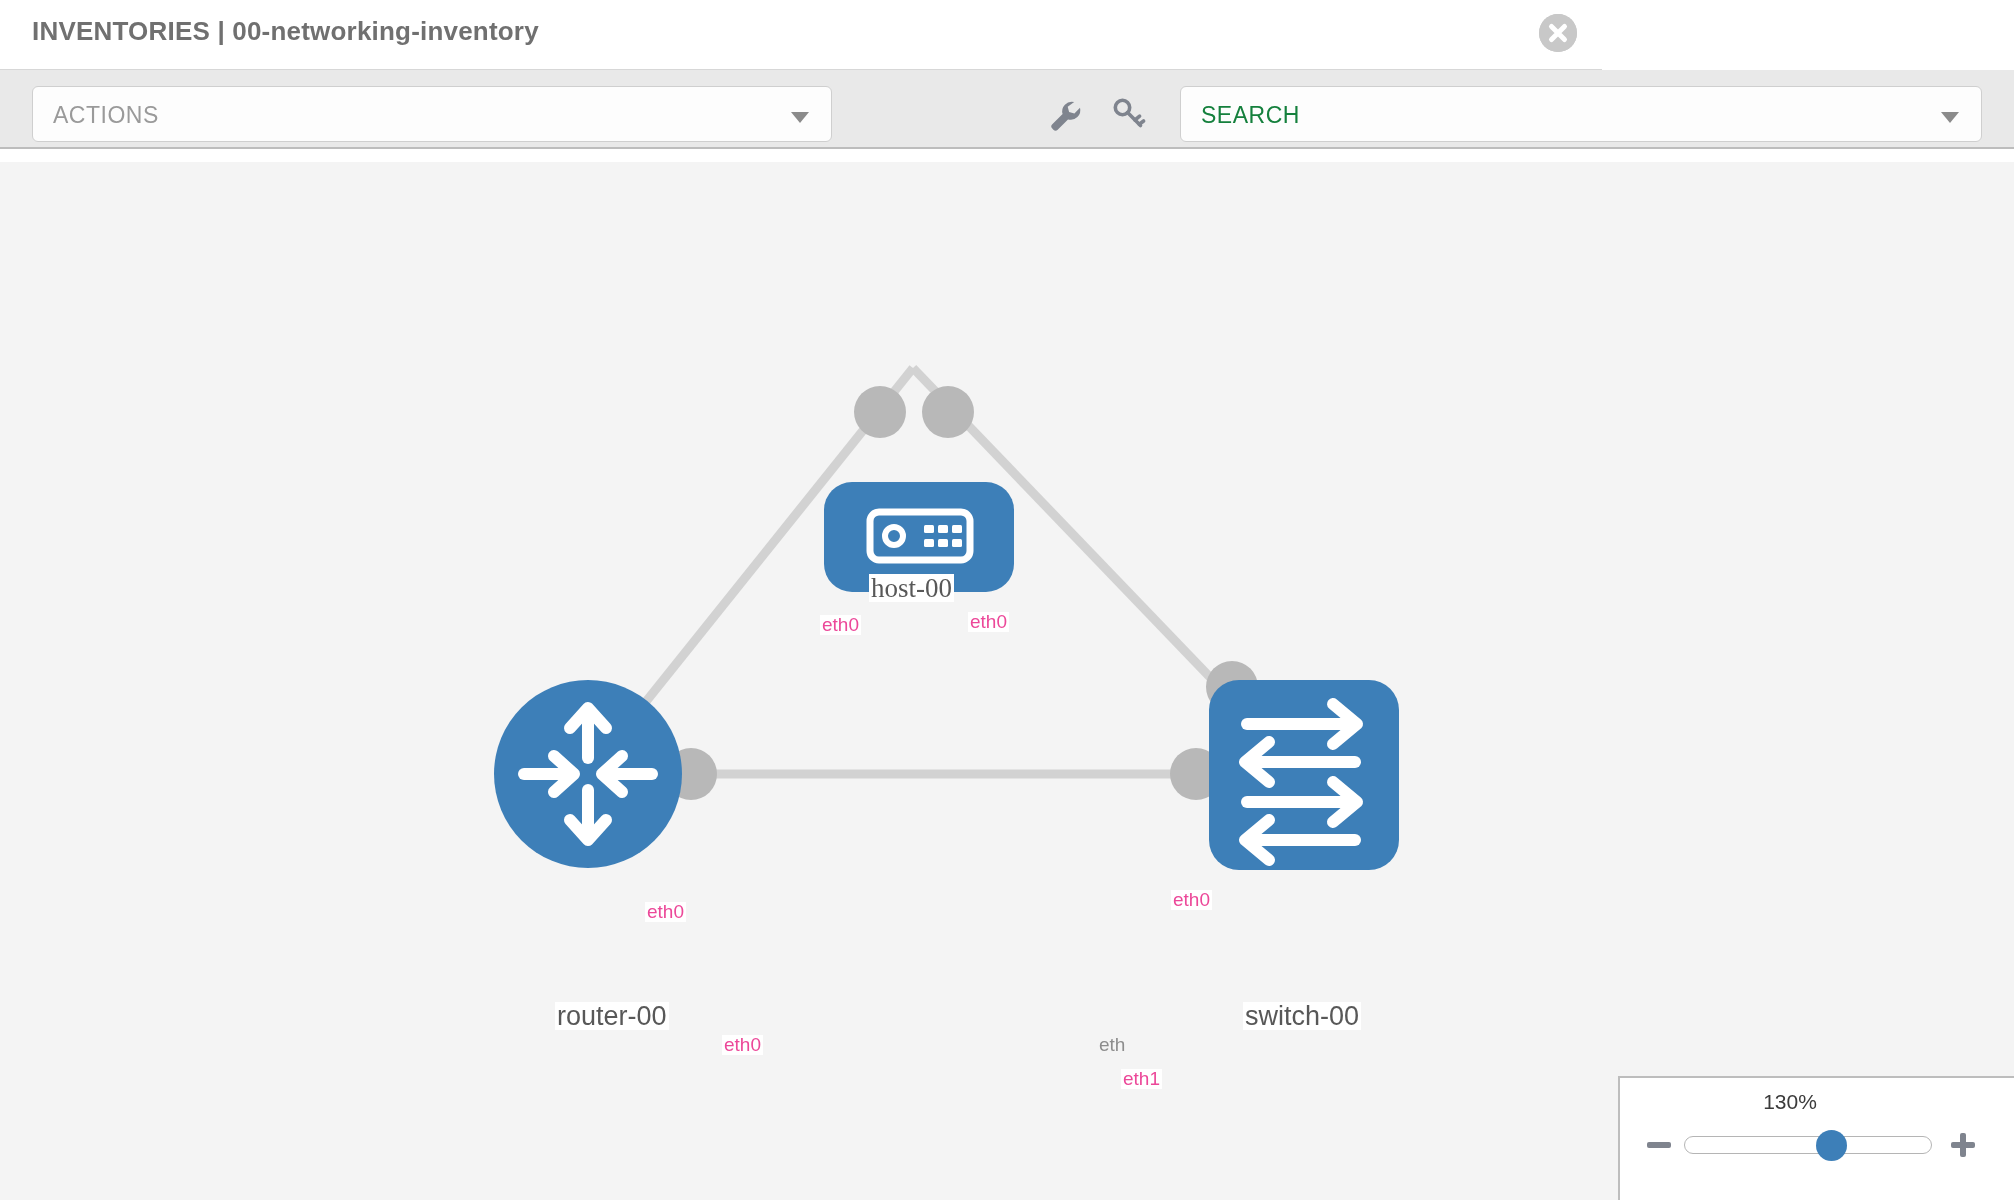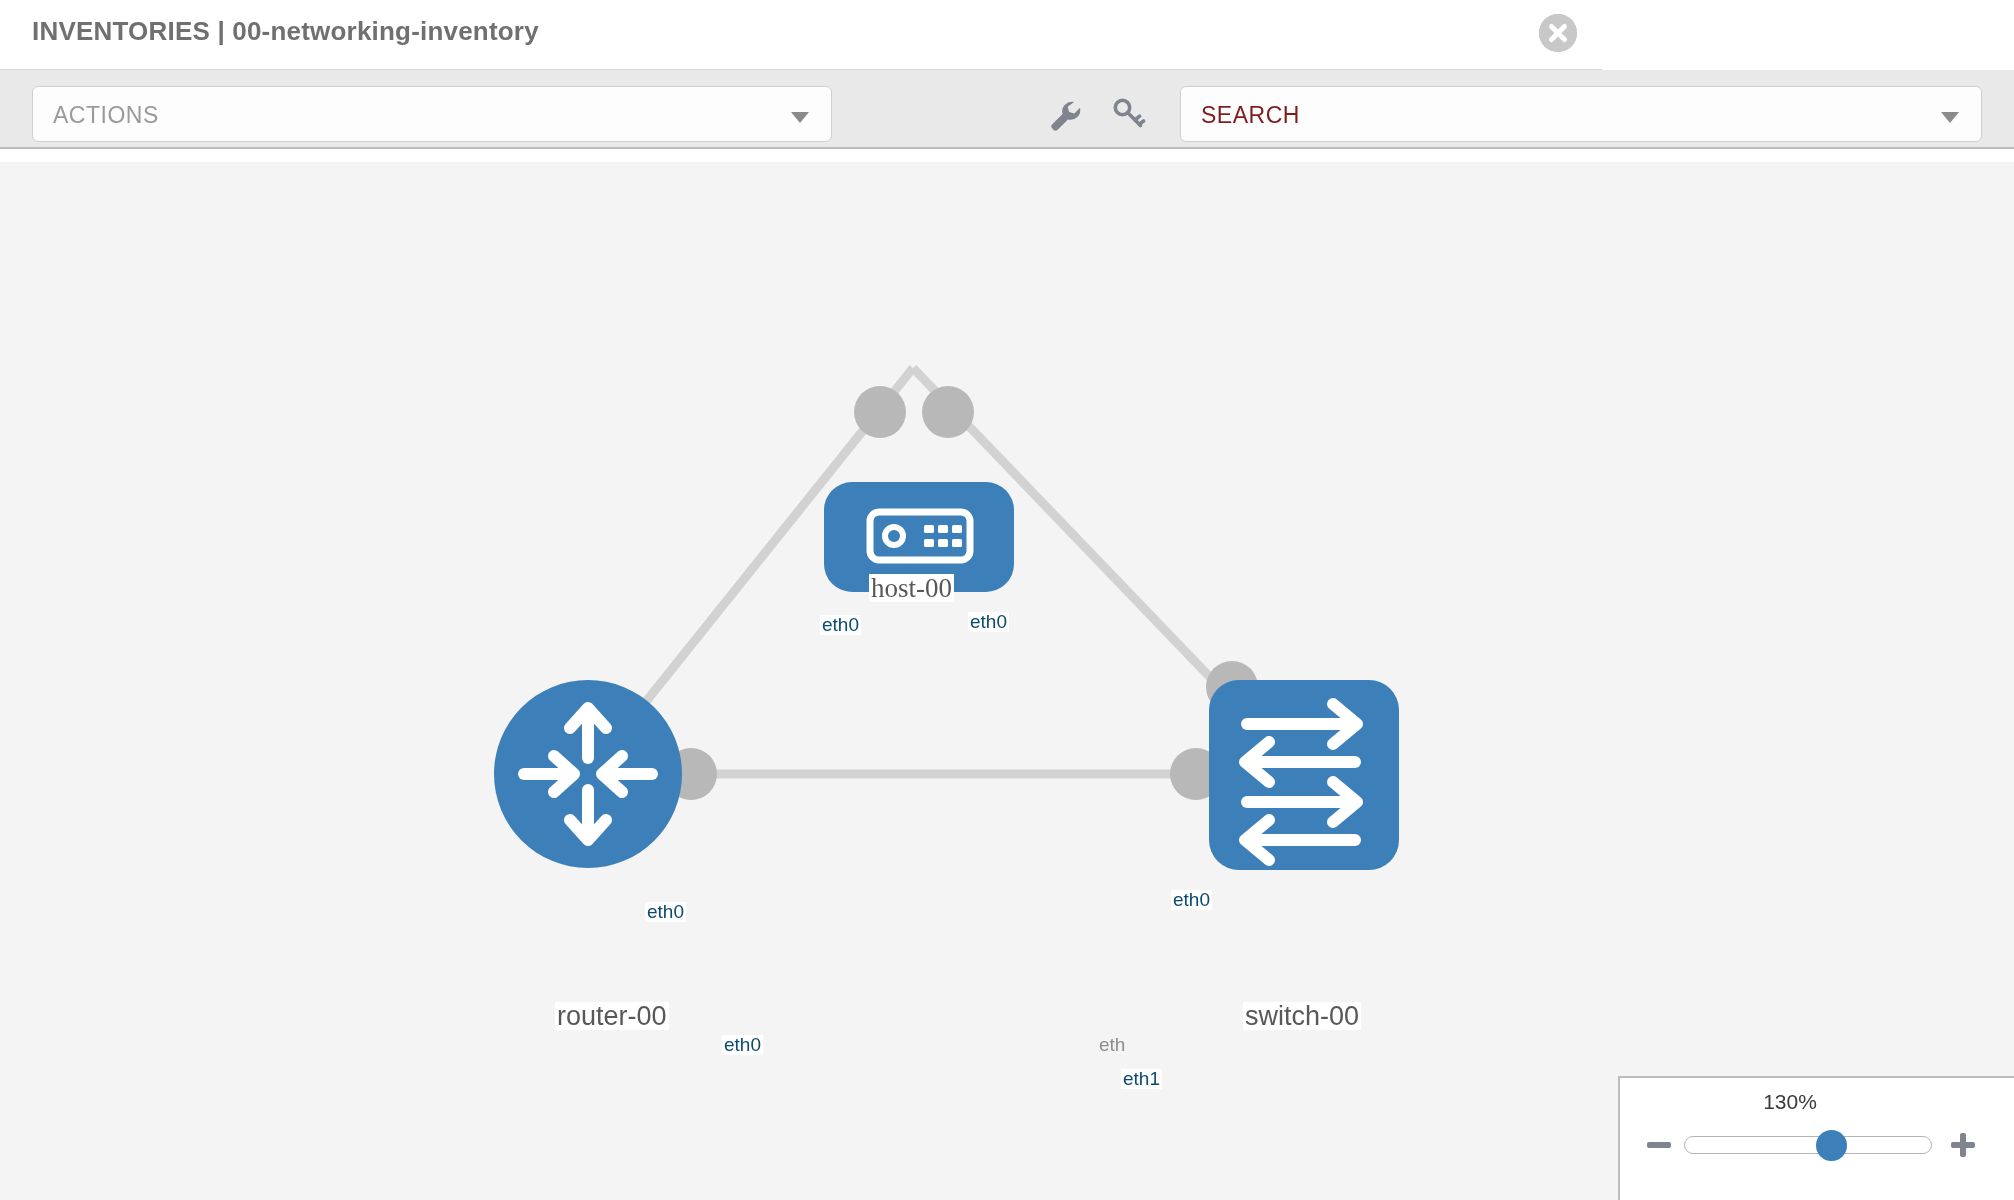--- a/index.html
+++ b/index.html
@@ -108,21 +108,21 @@
     background: #fdfdfd;
     border: 1px solid #cfcfcf;
     border-radius: 6px;
     cursor: text;
   }
   .search-label {
     position: absolute;
     left: 20px;
     top: 15px;
     font-size: 23px;
-    color: #7f1d1d;
+    color: #15803d;
     letter-spacing: 0.5px;
   }
 
   
   .canvas {
     position: absolute;
     left: 0; top: 162px;
     width: 2014px;
     height: 1038px;
     background: #f4f4f4;
@@ -136,21 +136,21 @@
     font-size: 27px;
     color: #585858;
     background: #ffffff;
     white-space: nowrap;
     line-height: 1.05;
     padding: 0 2px;
   }
   .if-label {
     position: absolute;
     font-size: 19px;
-    color: #0c4a6e;
+    color: #ec4899;
     background: #ffffff;
     white-space: nowrap;
     line-height: 1.05;
     padding: 0 2px;
   }
   .if-label.ghost { color: #8d8d8d; background: transparent; }
 
   
   .zoom-panel {
     position: absolute;

